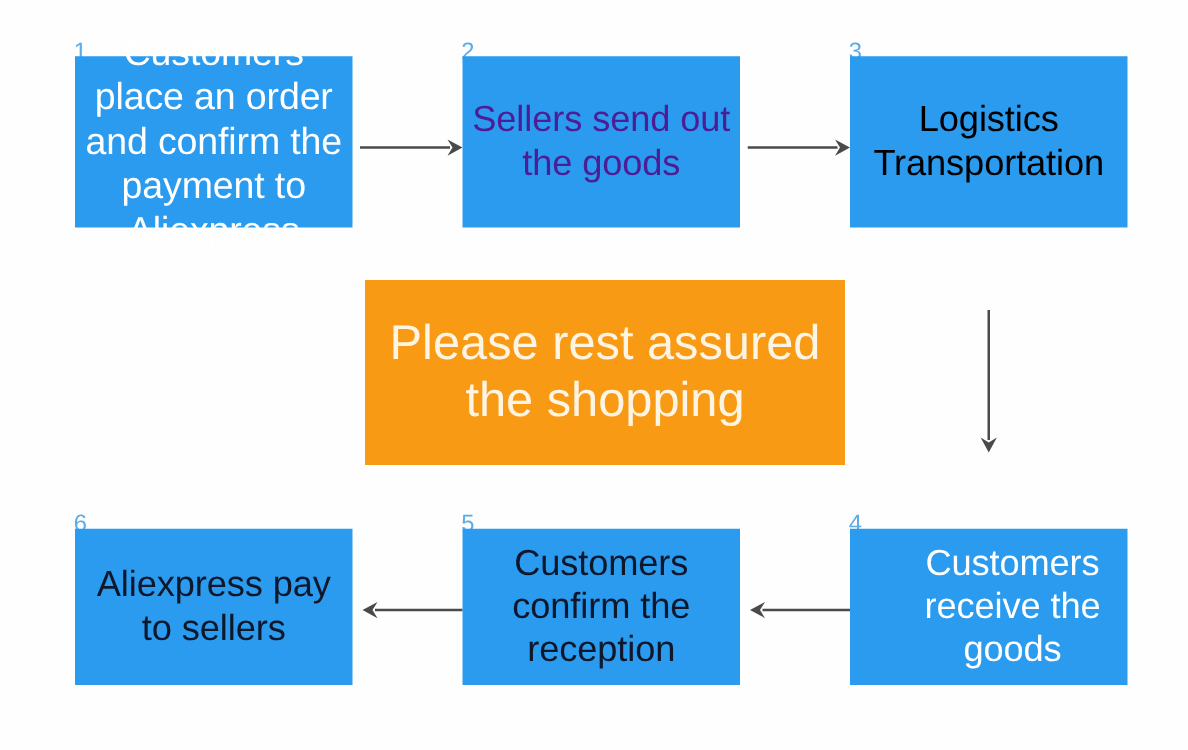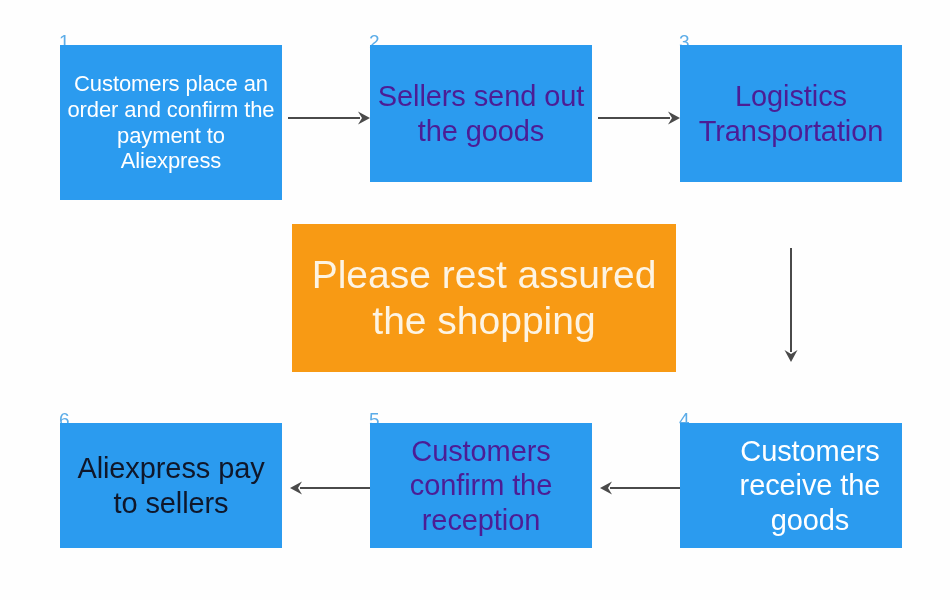--- a/index.html
+++ b/index.html
@@ -32,21 +32,21 @@
     line-height: 1.18;
     padding: 4px 6px;
     letter-spacing: -0.1px;
   }
   .step-text {
     display: block;
     width: 100%;
   }
 
   
-  #step-1 { left: 60px;  top: 45px;  width: 222px; height: 155px; font-size: 22px; }
+  #step-1 { left: 60px;  top: 45px;  width: 222px; height: 137px; font-size: 30px; }
   #step-2 { left: 370px; top: 45px;  width: 222px; height: 137px; font-size: 29px; }
   #step-3 { left: 680px; top: 45px;  width: 222px; height: 137px; font-size: 29px; }
   #step-4 { left: 680px; top: 423px; width: 222px; height: 125px; font-size: 29px; padding-left: 44px; }
   #step-5 { left: 370px; top: 423px; width: 222px; height: 125px; font-size: 29px; }
   #step-6 { left: 60px;  top: 423px; width: 222px; height: 125px; font-size: 29px; }
 
   
   .step-num {
     position: absolute;
     font-size: 19px;
@@ -109,21 +109,21 @@
   </div>
 
   <div class="arrow" id="arrow-2" style="left:598px; top:108px;">
     <svg width="84" height="20" viewBox="0 0 84 20" aria-hidden="true">
       <line x1="0" y1="10" x2="72" y2="10" stroke="#4a4a4a" stroke-width="2"></line>
       <path d="M 70 3.5 L 82 10 L 70 16.5 L 74 10 Z" fill="#4a4a4a"></path>
     </svg>
   </div>
 
   <div class="step-num" id="num-3" style="color: rgb(91, 172, 232);">3</div>
-  <div class="step" id="step-3" style="background: rgb(43, 155, 239); color: #4c1d95; justify-content: center;">
+  <div class="step" id="step-3" style="background: rgb(43, 155, 239); color: #000000; justify-content: center;">
     <span class="step-text">Logistics Transportation</span>
   </div>
 
   <div id="banner" style="background: rgb(248, 154, 20); color: rgb(253, 244, 227);">
     <span>Please rest assured the shopping</span>
   </div>
 
   <div class="arrow" id="arrow-3" style="left:781px; top:248px;">
     <svg width="20" height="116" viewBox="0 0 20 116" aria-hidden="true">
       <line x1="10" y1="0" x2="10" y2="104" stroke="#4a4a4a" stroke-width="2"></line>
@@ -137,21 +137,21 @@
   </div>
 
   <div class="arrow" id="arrow-5" style="left:288px; top:478px;">
     <svg width="84" height="20" viewBox="0 0 84 20" aria-hidden="true">
       <line x1="12" y1="10" x2="82" y2="10" stroke="#4a4a4a" stroke-width="2"></line>
       <path d="M 14 3.5 L 2 10 L 14 16.5 L 10 10 Z" fill="#4a4a4a"></path>
     </svg>
   </div>
 
   <div class="step-num" id="num-5" style="color: rgb(91, 172, 232);">5</div>
-  <div class="step" id="step-5" style="background: rgb(43, 155, 239); color: #4c1d95;">
+  <div class="step" id="step-5" style="background: rgb(43, 155, 239); color: #0f172a;">
     <span class="step-text">Customers confirm the reception</span>
   </div>
 
   <div class="arrow" id="arrow-4" style="left:598px; top:478px;">
     <svg width="84" height="20" viewBox="0 0 84 20" aria-hidden="true">
       <line x1="12" y1="10" x2="82" y2="10" stroke="#4a4a4a" stroke-width="2"></line>
       <path d="M 14 3.5 L 2 10 L 14 16.5 L 10 10 Z" fill="#4a4a4a"></path>
     </svg>
   </div>
 

